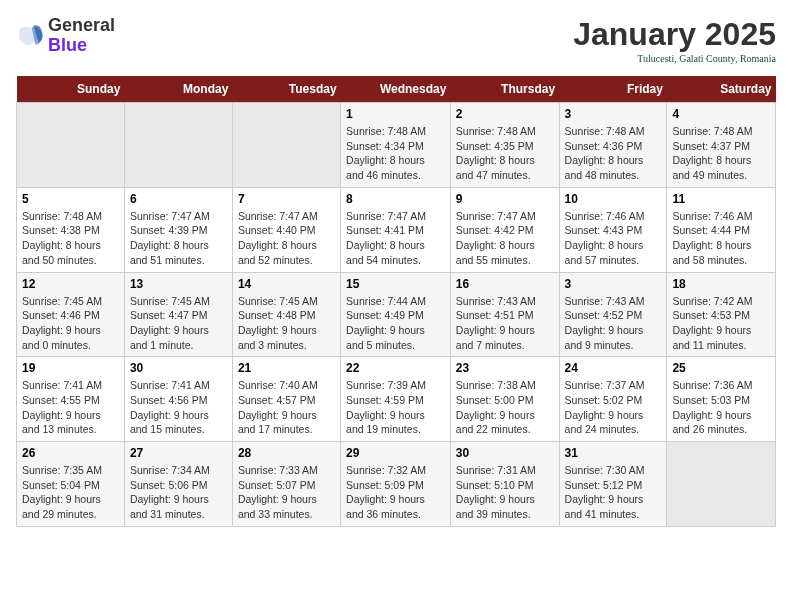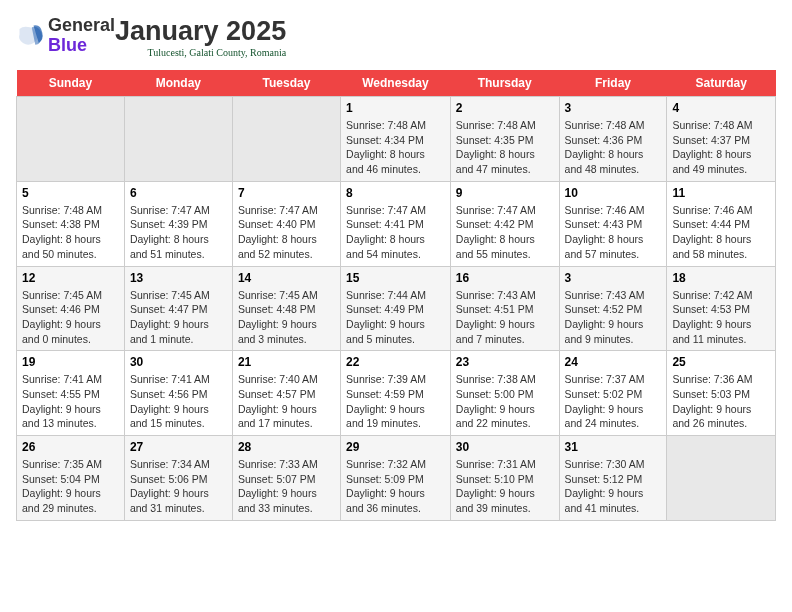--- a/index.html
+++ b/index.html
@@ -5,20 +5,21 @@
     * { box-sizing: border-box; margin: 0; padding: 0; }
     body {
       font-family: Arial, sans-serif;
       background: #fff;
       width: 792px;
       min-height: 612px;
       padding: 16px;
     }
     .header-area {
       display: flex;
+      justify-content: space-between;
       align-items: flex-start;
       margin-bottom: 12px;
     }
     .logo {
       display: flex;
       align-items: center;
       gap: 4px;
     }
     .logo-text {
       font-size: 18px;
@@ -28,39 +29,39 @@
     .logo-general { color: #333; }
     .logo-blue { color: #6d28d9; }
     .logo-icon {
       width: 28px;
       height: 28px;
     }
     .title-area {
       text-align: right;
     }
     .month-title {
-      font-size: 27px;
+      font-size: 32px;
       font-weight: bold;
       color: #333;
     }
     .subtitle {
       font-size: 10px;
       color: #14532d;
       font-family: Liberation Serif, serif;
     }
     table {
       width: 100%;
       border-collapse: collapse;
       font-size: 11px;
     }
     thead tr th {
-      background-color: #ef4444;
+      background-color: #7f1d1d;
       color: #fff;
       padding: 6px 4px;
-      text-align: center;
+      text-align: right;
       font-size: 12px;
       font-weight: bold;
     }
     tbody tr td {
       border: 1px solid #ccc;
       vertical-align: top;
       padding: 4px 5px;
       width: 113px;
       min-height: 80px;
       background: #fff;

